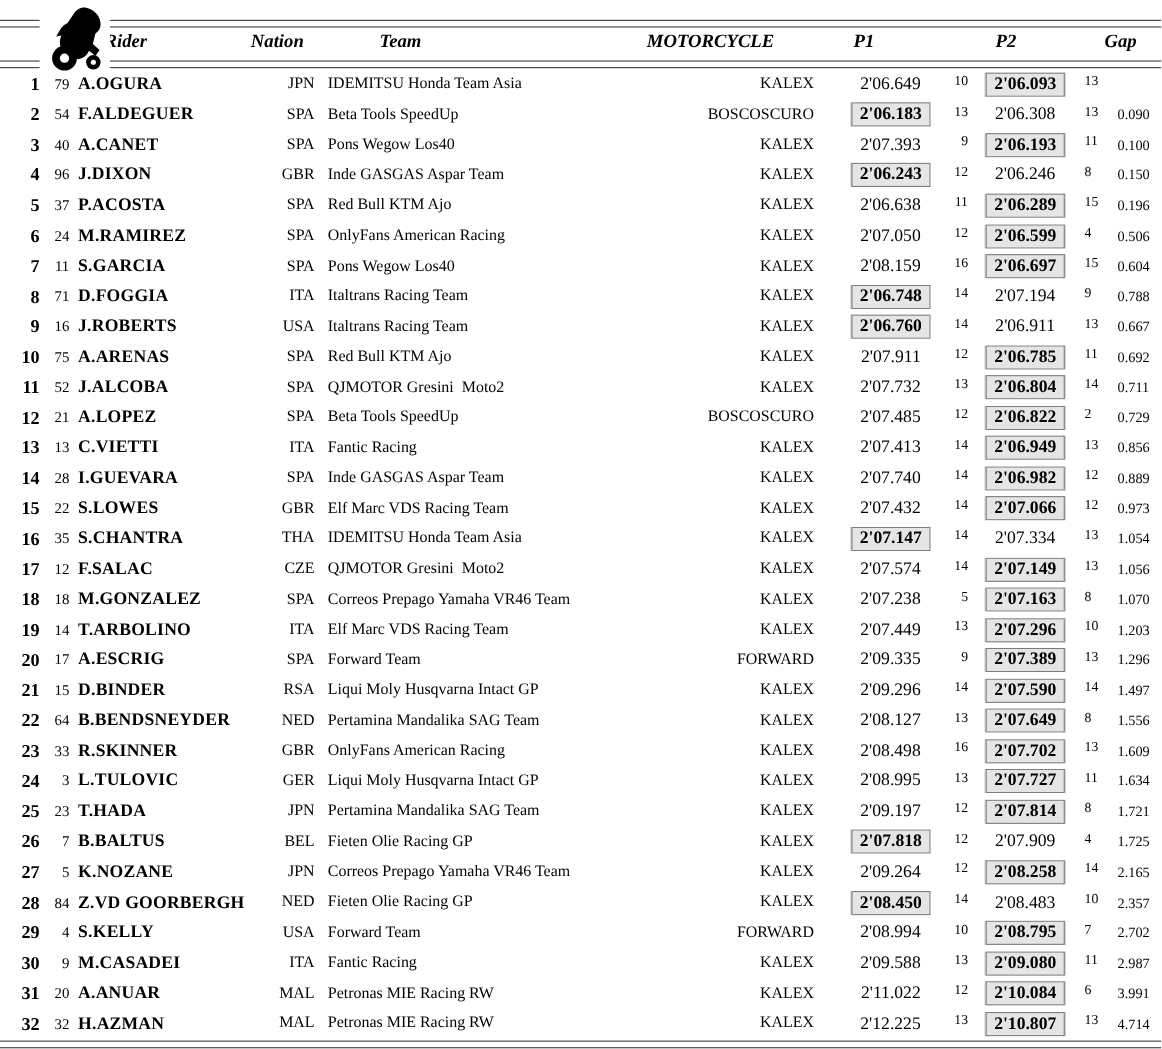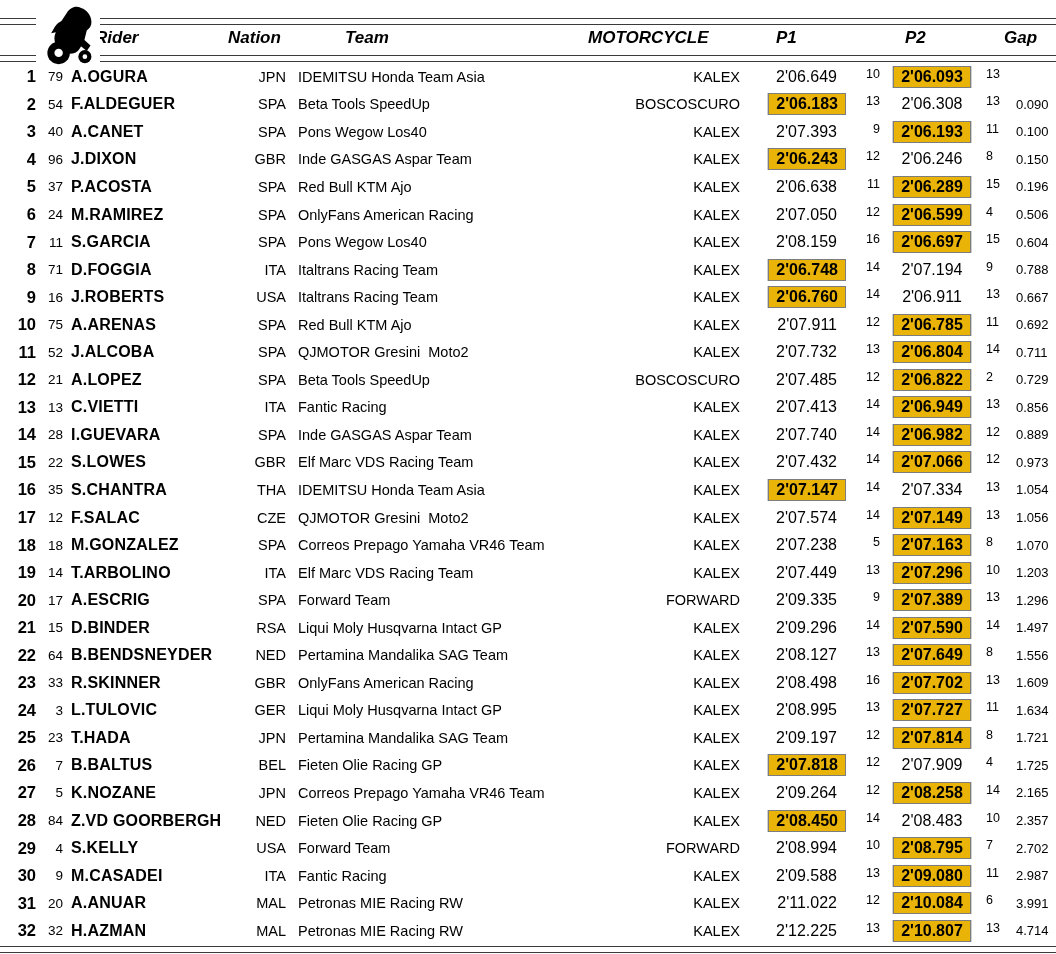--- a/index.html
+++ b/index.html
@@ -1,20 +1,20 @@
 <!DOCTYPE html>
 <html><head>
 <meta charset="utf-8">
 <style>
   html,body{margin:0;padding:0;background:#ffffff;}
   .sheet{
     position:relative;
     width:1056px;height:954px;
     background:#fff;
-    font-family:Liberation Sans, sans-serif;
+    font-family:Liberation Serif, serif;
     color:#000;
     overflow:hidden;
   }
   
   .dline{height:5px;border-top:1.5px solid #3a3a3a;border-bottom:1.5px solid #3a3a3a;}
   .dline.top{position:absolute;left:0;right:0;top:18px;}
   .dline.header-bottom{position:absolute;left:0;right:0;top:55px;}
   .dline.page-bottom{position:absolute;left:0;right:0;top:946px;}
 
   
@@ -53,21 +53,21 @@
   .c-moto{font-size:14.5px;text-align:right;}
   .c-p1{display:flex;justify-content:flex-end;font-size:16px;}
   .c-p2{display:flex;justify-content:center;font-size:16px;}
   .laps{font-size:12.5px;text-align:right;position:relative;top:-3px;padding-right:2px;}
   .c-gap{font-size:13px;text-align:right;padding-right:19px;}
   .best-box{
     font-weight:bold;
     border:1px solid #7d7d7d;
     box-shadow:0 0 0 1px #cfcfcf;
     padding:0 7px;line-height:20px;
-    background:#eab308;
+    background:#e5e5e5;
   }
   .plain-time{padding:0 8px;line-height:22px;}
   .c-p1 .plain-time{padding-right:9px;}
 </style>
 </head>
 <body>
 
 <div class="sheet">
 
   <div class="dline top"></div>

